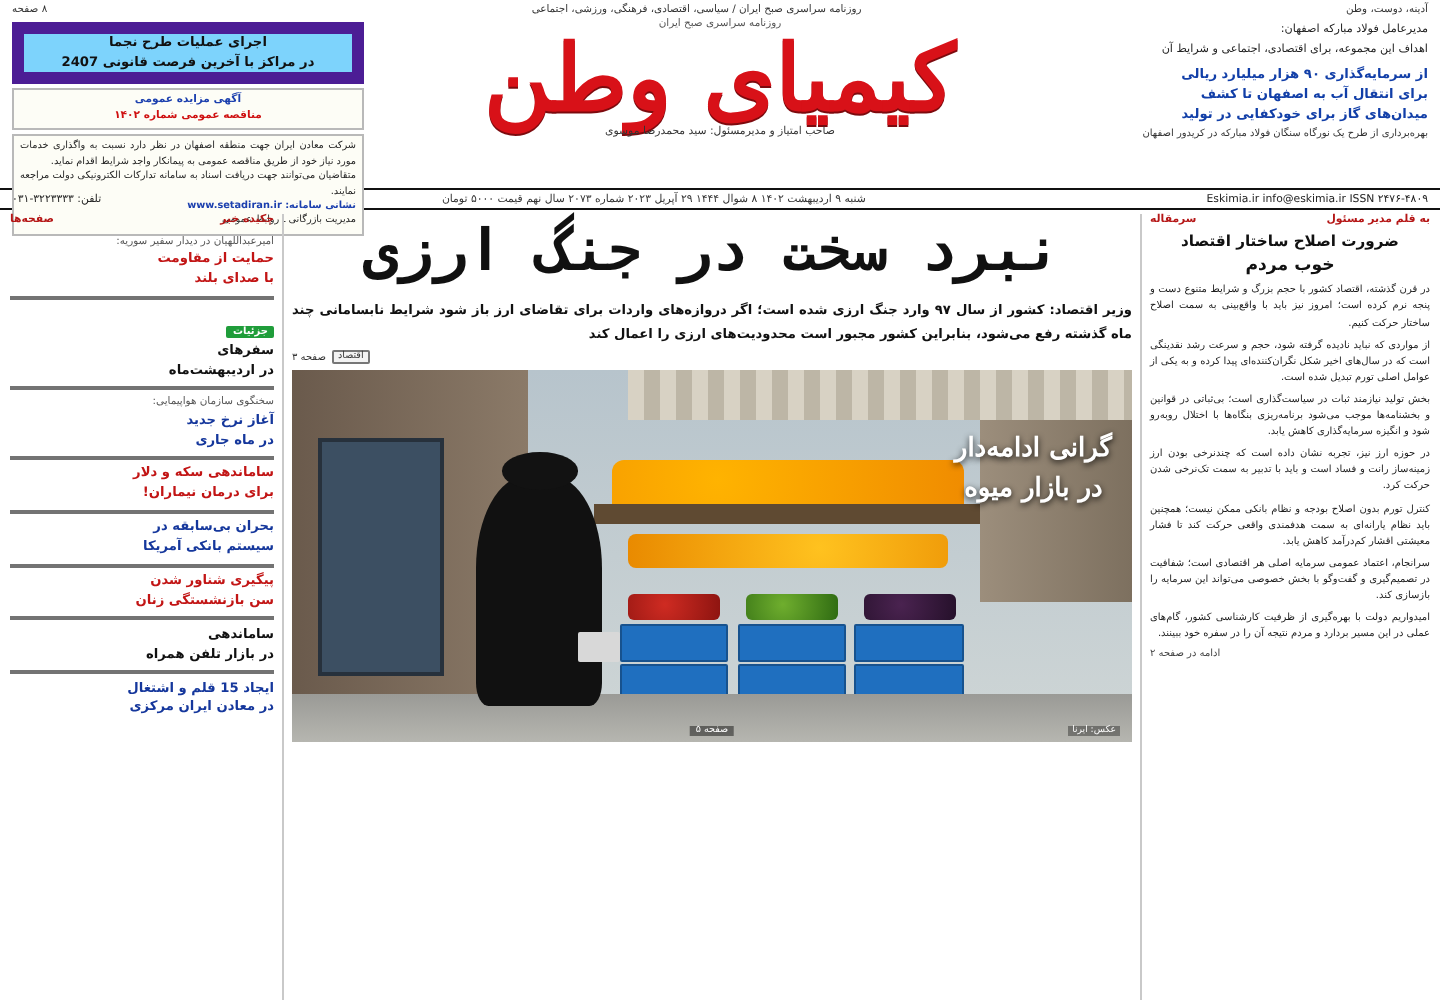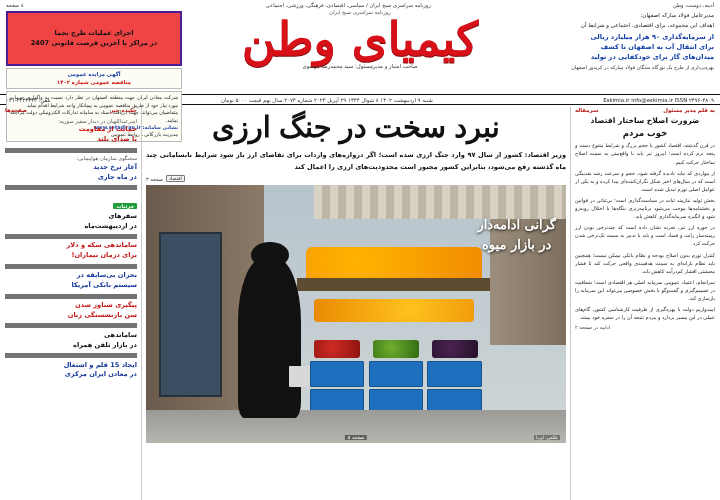--- a/index.html
+++ b/index.html
@@ -21,21 +21,21 @@
   
   .masthead { display:flex; align-items:flex-start; padding:1px 6px 0 6px; height:86px; }
   .mast-left { width:176px; padding-top:2px; }
   .mast-mid { flex:1; display:flex; flex-direction:column; align-items:center; justify-content:center; }
   .mast-right { width:176px; padding-top:2px; text-align:right; }
 
   .ad-box {
     border:1px solid #b9b9b9; background:#fdfdf6; margin-bottom:2px;
     padding:2px 3px; font-size:5.3px; line-height:1.45; text-align:center;
   }
-  .ad-yellow { background:#ef4444; border:2px solid #4c1d95; font-weight:bold; font-size:6.6px; padding:16px; }
+  .ad-yellow { background:#7dd3fc; border:6px solid #4c1d95; font-weight:bold; font-size:6.6px; padding:0; }
   .ad-blue { color:#1b3fae; font-weight:bold; }
   .ad-red { color:#cf1111; font-weight:bold; }
   .ad-small { font-size:4.9px; line-height:1.5; text-align:justify; color:#222; }
 
   .logo-wrap { text-align:center; line-height:1; }
   .logo {
     font-family:"DejaVu Serif","Liberation Serif",serif;
     font-weight:bold; color:#d81118; font-size:46px; letter-spacing:-1px;
     text-shadow:0 1px 0 #7d0a0e;
   }
@@ -68,36 +68,36 @@
     font-size:5.4px; color:#b51616; font-weight:bold; margin-bottom:2px;
   }
   .ed-title { font-size:7.6px; font-weight:bold; text-align:center; line-height:1.5; color:#111; }
   .ed-sub { font-size:8.6px; font-weight:bold; text-align:center; color:#111; margin:2px 0 3px; }
   .ed-body { font-size:5px; line-height:1.62; text-align:justify; color:#1d1d1d; }
   .ed-body p { margin:0 0 3px; }
   .pg { font-size:5px; color:#444; text-align:left; margin-top:2px; }
 
   
   .headline {
-    font-family:Liberation Sans, sans-serif;
+    font-family:Liberation Mono, monospace;
     font-weight:bold; font-size:29px; text-align:center; color:#111;
     line-height:1.15; margin:4px 0 6px;
   }
   .lede { font-size:6.6px; line-height:1.75; text-align:justify; color:#111; font-weight:bold; }
   .lede-tag {
     display:flex; justify-content:flex-end; align-items:center; gap:3px;
     font-size:5px; color:#333; margin-top:2px;
   }
   .badge {
     border:1px solid #777; border-radius:1px; padding:0 2px; font-size:4.8px; color:#333;
     background:#f3f3f3;
   }
 
   
-  .photo { position:relative; width:100%; height:258px; margin-top:3px; overflow:hidden; background:#cdbfa5; }
+  .photo { position:relative; width:100%; height:186px; margin-top:3px; overflow:hidden; background:#cdbfa5; }
   .photo-cap {
     position:absolute; top:30px; right:10px; text-align:center;
     font-family:"DejaVu Serif","Liberation Serif",serif;
     font-weight:bold; font-size:13px; color:#fff; line-height:1.5;
     text-shadow:0 1px 3px rgba(0,0,0,.85);
   }
   .photo-credit {
     position:absolute; bottom:3px; right:6px; font-size:4.6px; color:#fff;
     background:rgba(0,0,0,.35); padding:0 2px;
   }
@@ -124,21 +124,21 @@
   .ground { left:0; bottom:0; width:100%; height:13%; background:linear-gradient(#9a9a96,#b6b6b0); }
   .woman-body { left:22%; bottom:10%; width:15%; height:62%; background:#111; border-radius:40% 40% 10% 10%; }
   .woman-head { left:25%; bottom:68%; width:9%; height:10%; background:#121212; border-radius:50%; }
   .bag { left:34%; bottom:22%; width:5%; height:8%; background:#d8d8d8; border-radius:1px; }
 
   
   .idx-head {
     display:flex; justify-content:space-between; align-items:center;
     font-size:5.4px; color:#b51616; font-weight:bold; margin-bottom:2px;
   }
-  .idx-item { border-bottom:5px solid #737373; padding:2.5px 0; }
+  .idx-item { border-bottom:2px solid #737373; padding:2.5px 0; }
   .idx-t { font-size:6.6px; font-weight:bold; color:#111; line-height:1.5; text-align:right; }
   .idx-t.red { color:#c21515; }
   .idx-t.blue { color:#15379c; }
   .idx-s { font-size:5.2px; color:#555; line-height:1.5; text-align:right; }
   .idx-tag {
     display:inline-block; background:#ffd400; color:#111; font-size:5px;
     font-weight:bold; padding:0 3px; border-radius:1px; margin-bottom:1px;
   }
   .idx-tag.green { background:#1f9d3a; color:#fff; }
 </style>
@@ -268,30 +268,30 @@
         <span>چکیده خبر</span>
         <span>صفحه‌ها</span>
       </div>
 
       <div class="idx-item">
         <div class="idx-s">امیرعبداللهیان در دیدار سفیر سوریه:</div>
         <div class="idx-t red" style="white-space:pre-line">حمایت از مقاومت
 با صدای بلند</div>
       </div>
       <div class="idx-item">
+        <span class="idx-tag green">جزئیات</span>
+        <div class="idx-t" style="white-space:pre-line">سفرهای
+در اردیبهشت‌ماه</div>
+      </div>
+      <div class="idx-item">
         <div class="idx-s">سخنگوی سازمان هواپیمایی:</div>
         <div class="idx-t blue" style="white-space:pre-line">آغاز نرخ جدید
 در ماه جاری</div>
       </div>
       <div class="idx-item">
-        <span class="idx-tag green">جزئیات</span>
-        <div class="idx-t" style="white-space:pre-line">سفرهای
-در اردیبهشت‌ماه</div>
-      </div>
-      <div class="idx-item">
         <div class="idx-t red" style="white-space:pre-line">ساماندهی سکه و دلار
 برای درمان نیماران!</div>
       </div>
       <div class="idx-item">
         <div class="idx-t blue" style="white-space:pre-line">بحران بی‌سابقه در
 سیستم بانکی آمریکا</div>
       </div>
       <div class="idx-item">
         <div class="idx-t red" style="white-space:pre-line">پیگیری شناور شدن
 سن بازنشستگی زنان</div>

